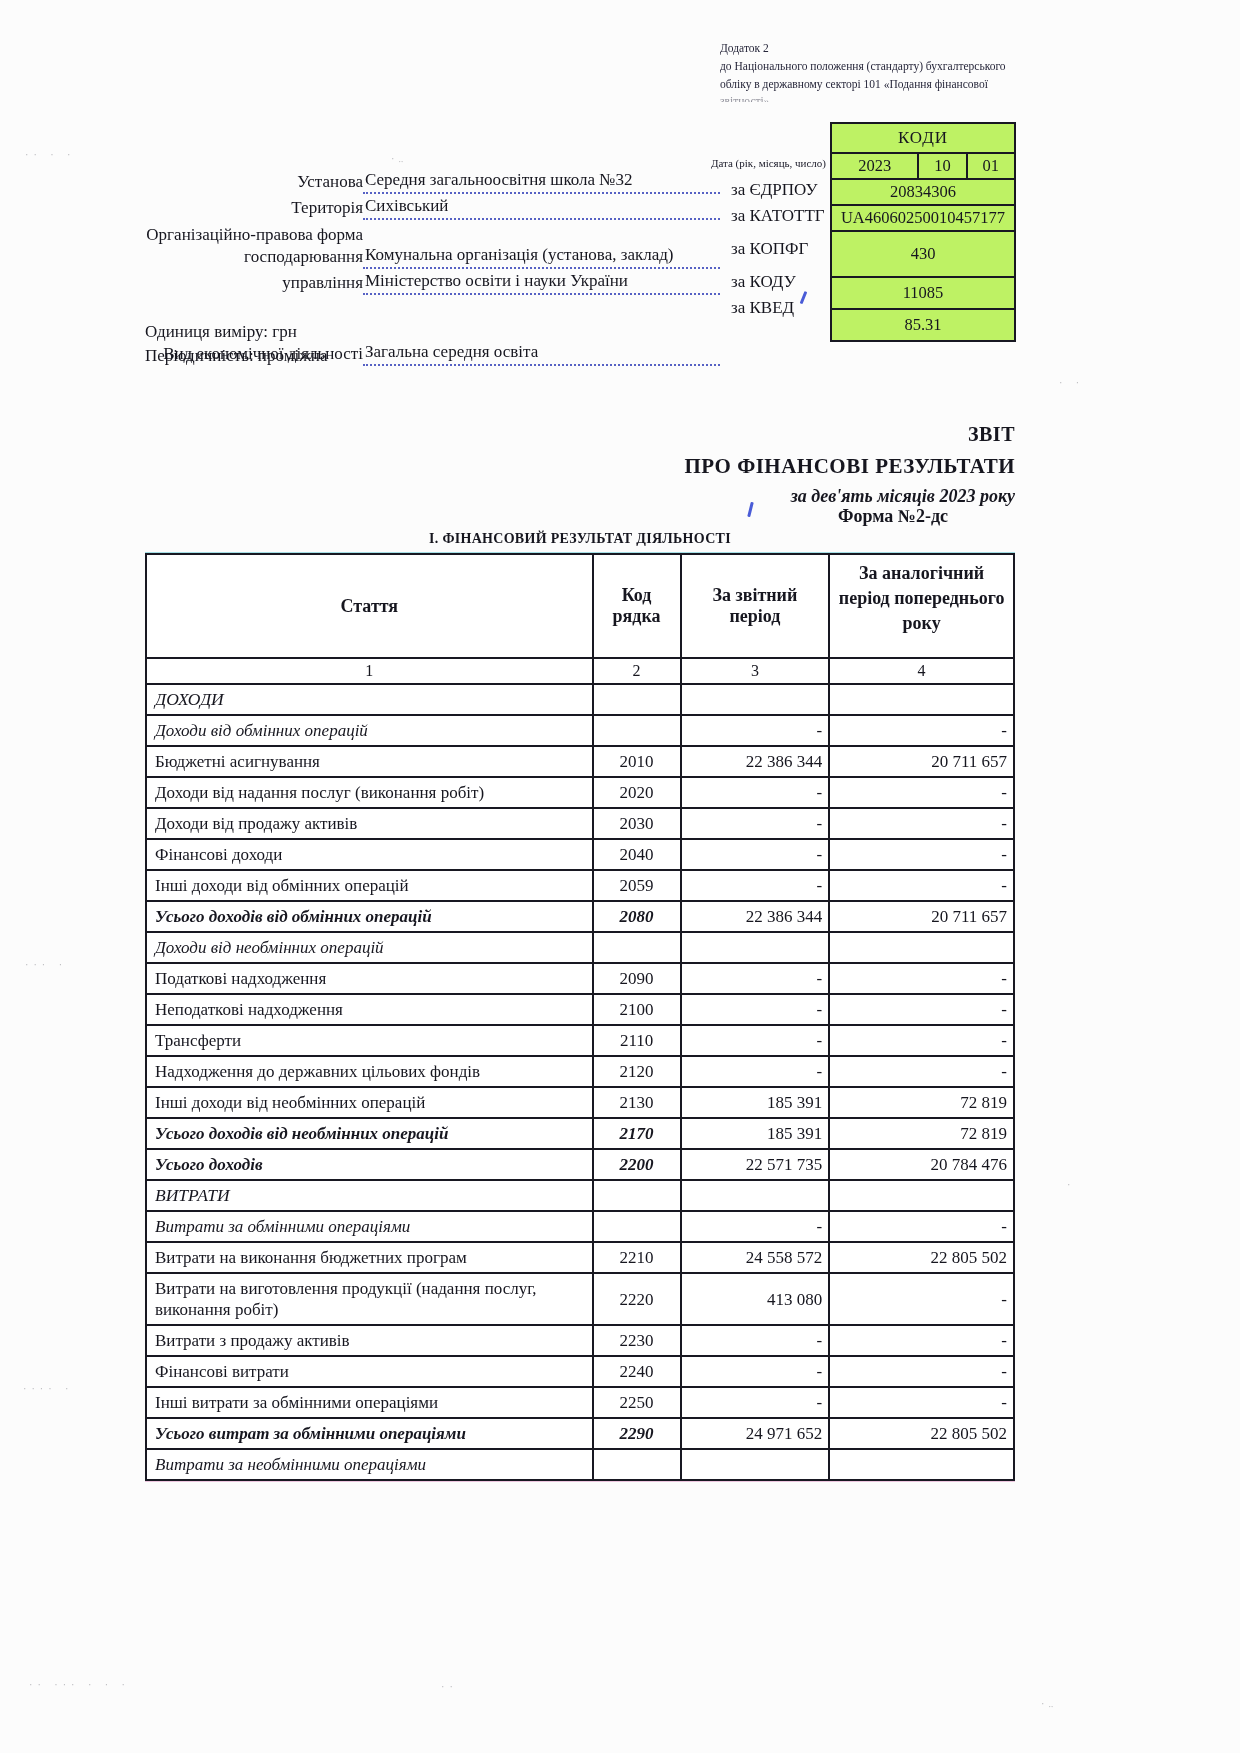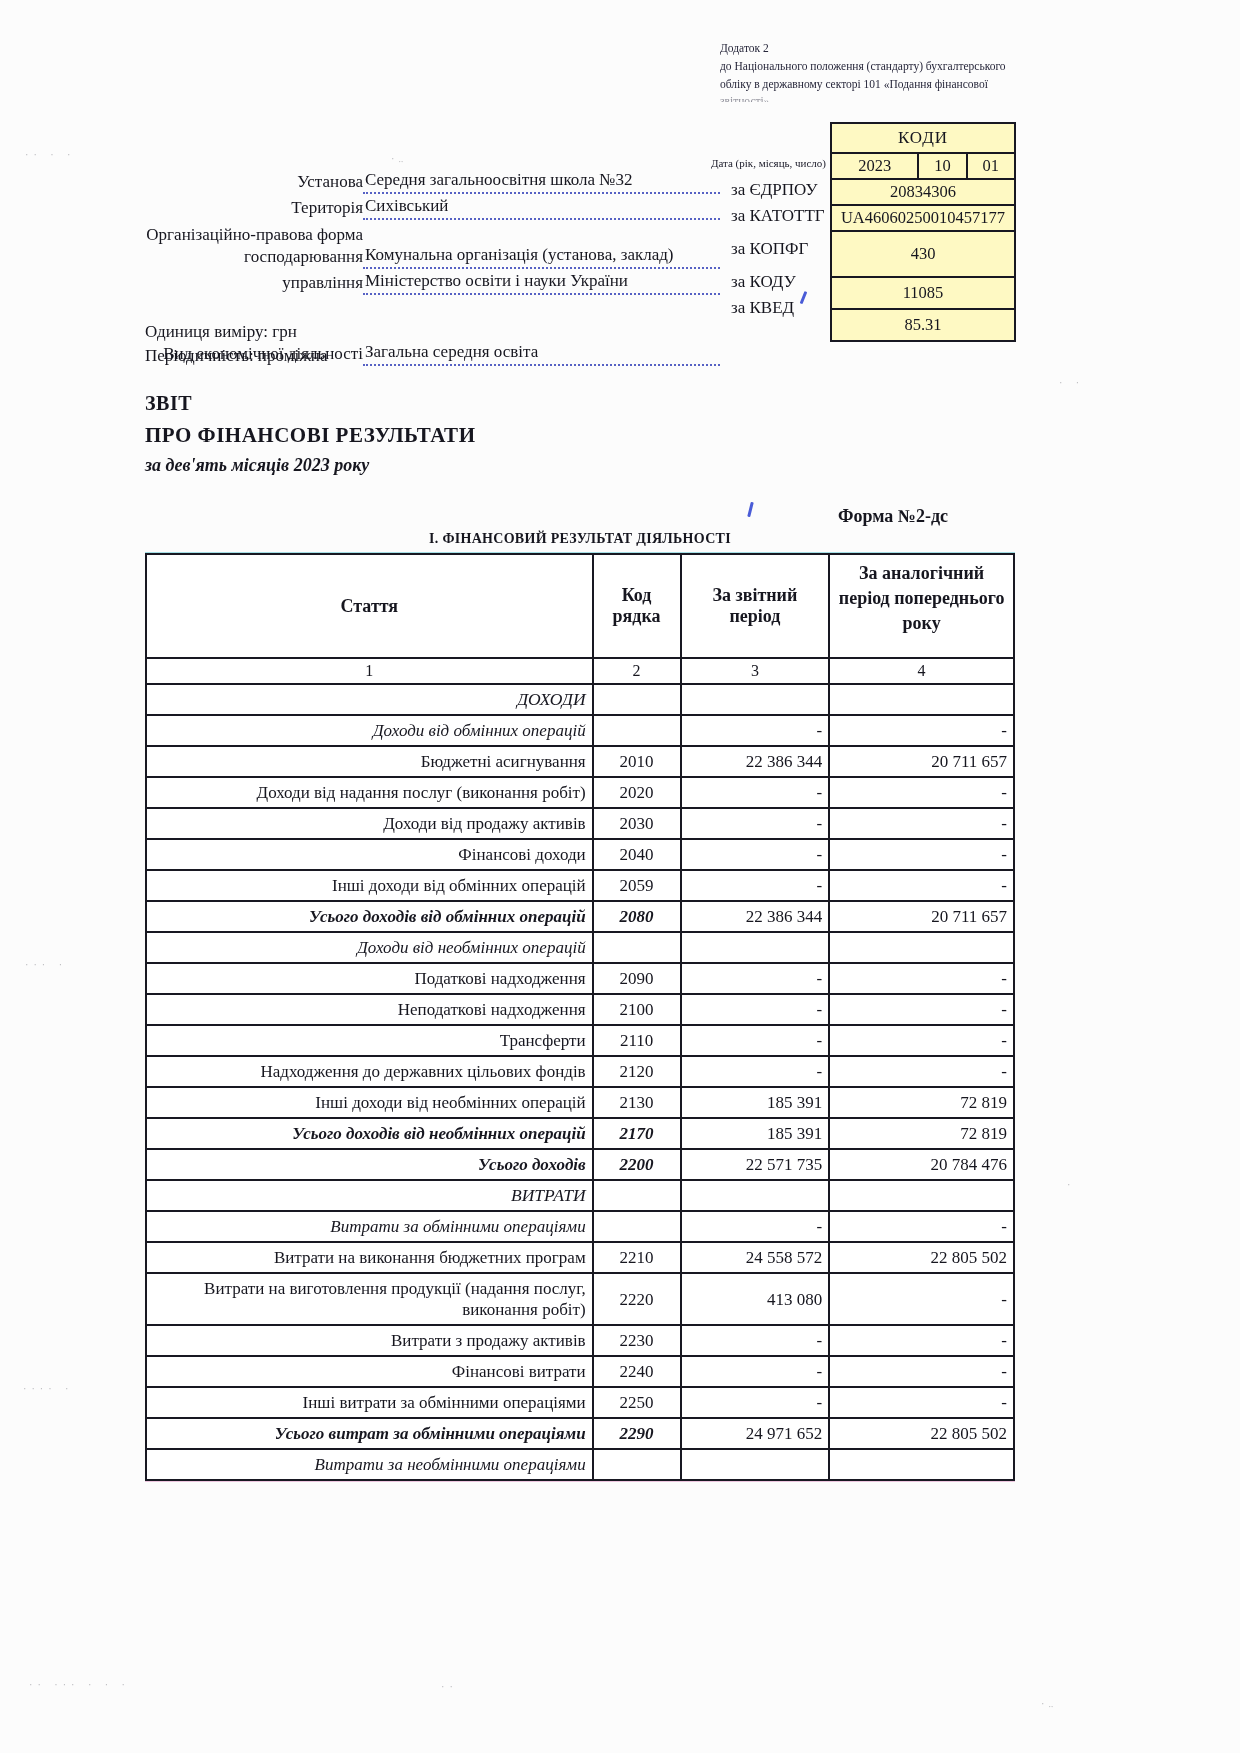--- a/index.html
+++ b/index.html
@@ -17,21 +17,21 @@
   .annex{
     position:absolute;left:720px;top:40px;width:340px;
     font-size:11.5px;line-height:1.55;color:#26263a;
   }
   .annex .l4{opacity:.5;height:9px;overflow:hidden;display:block;}
 
   
   .codes{
     position:absolute;left:830px;top:122px;width:186px;
     border:2.5px solid #181822;border-collapse:collapse;
-    font-size:16.5px;text-align:center;background:#fef9c3;
+    font-size:16.5px;text-align:center;background:#bef264;
   }
   .codes td{border:2px solid #181822;padding:2px 1px;}
   .codes .kody-hdr{height:24px;font-size:17px;letter-spacing:1px;}
   .codes .tall{height:40px;}
   .codes .med{height:26px;}
   .date-label{
     position:absolute;left:640px;top:157px;width:186px;
     font-size:11px;text-align:right;color:#20202e;
     font-family:"Liberation Serif",serif;
   }
@@ -52,21 +52,21 @@
   .org-row.r4{height:26px;}
   .org-row.r5{height:27px;margin-top:44px;}
   .unit-line{position:absolute;left:145px;top:322px;font-size:17px;}
   .period-line{position:absolute;left:145px;top:346px;font-size:17px;}
 
   
   .zalabels{position:absolute;left:718px;top:0;width:100px;font-size:17px;}
   .zalabel{position:absolute;left:0;width:100px;white-space:nowrap;margin-left:13px;}
 
   
-  .title-wrap{position:absolute;left:145px;width:870px;text-align:left;}
+  .title-wrap{position:absolute;left:145px;width:870px;text-align:right;margin-top:31px;}
   .t1{top:392px;font-size:20px;font-weight:bold;letter-spacing:.5px;}
   .t2{top:423px;font-size:21px;font-weight:bold;letter-spacing:.5px;}
   .t3{top:455px;font-size:18px;font-weight:bold;font-style:italic;}
   .form-label{position:absolute;left:838px;top:506px;font-size:18px;font-weight:bold;}
   .sec-heading{position:absolute;left:145px;top:531px;width:870px;text-align:center;
     font-size:14px;font-weight:bold;letter-spacing:.3px;}
 
   
   .fin{
     position:absolute;left:145px;top:553px;width:870px;
@@ -75,21 +75,21 @@
     box-shadow:0 -1px 0 rgba(0,170,190,.35),0 1px 0 rgba(190,30,130,.25);
   }
   .fin th,.fin td{border:2px solid #181822;}
   .fin thead th{
     font-size:18px;font-weight:bold;vertical-align:middle;
     padding:2px 6px;height:96px;overflow:hidden;
   }
   .fin thead .clip-cell{display:block;height:94px;overflow:hidden;line-height:25px;padding-top:4px;}
   .fin .numrow td{font-size:16px;text-align:center;height:22px;padding:1px;}
   .fin tbody td{padding:4px 6px;line-height:21px;}
-  .fin td.article{text-align:right;padding-left:8px;margin-top:36px;}
+  .fin td.article{text-align:left;padding-left:8px;margin-top:36px;}
   .fin td.code{text-align:center;}
   .fin td.current,.fin td.previous{text-align:right;padding-right:6px;}
   .fin tr.caps td.article,.fin tr.section td.article{font-style:italic;}
   .fin tr.caps td.article{font-size:17.5px;}
   .fin tr.total td.article,.fin tr.total td.code{font-weight:bold;font-style:italic;}
   col.c-article{width:448px;}
   col.c-code{width:88px;}
   col.c-current{width:149px;}
   col.c-previous{width:185px;}
 

